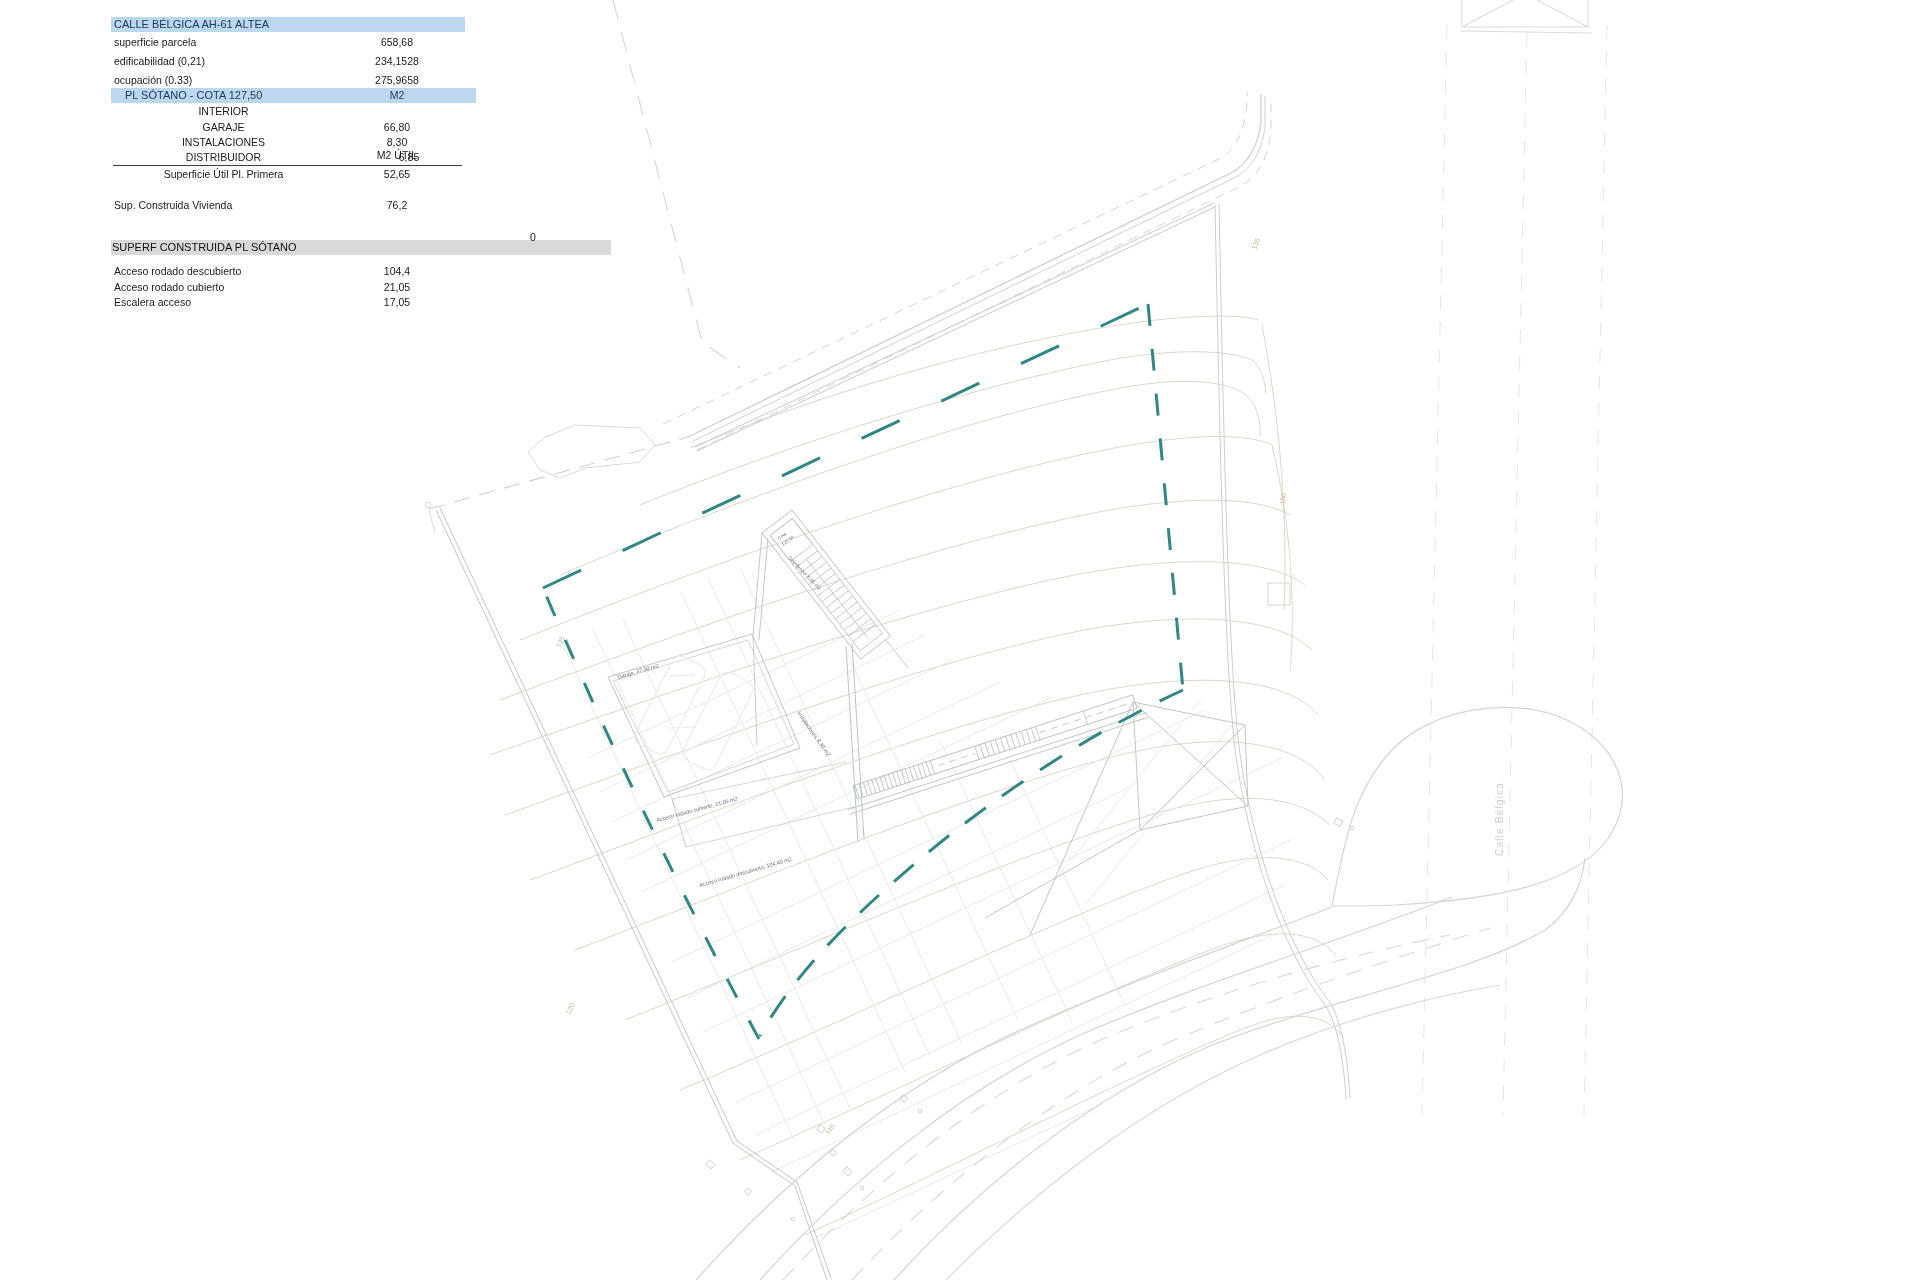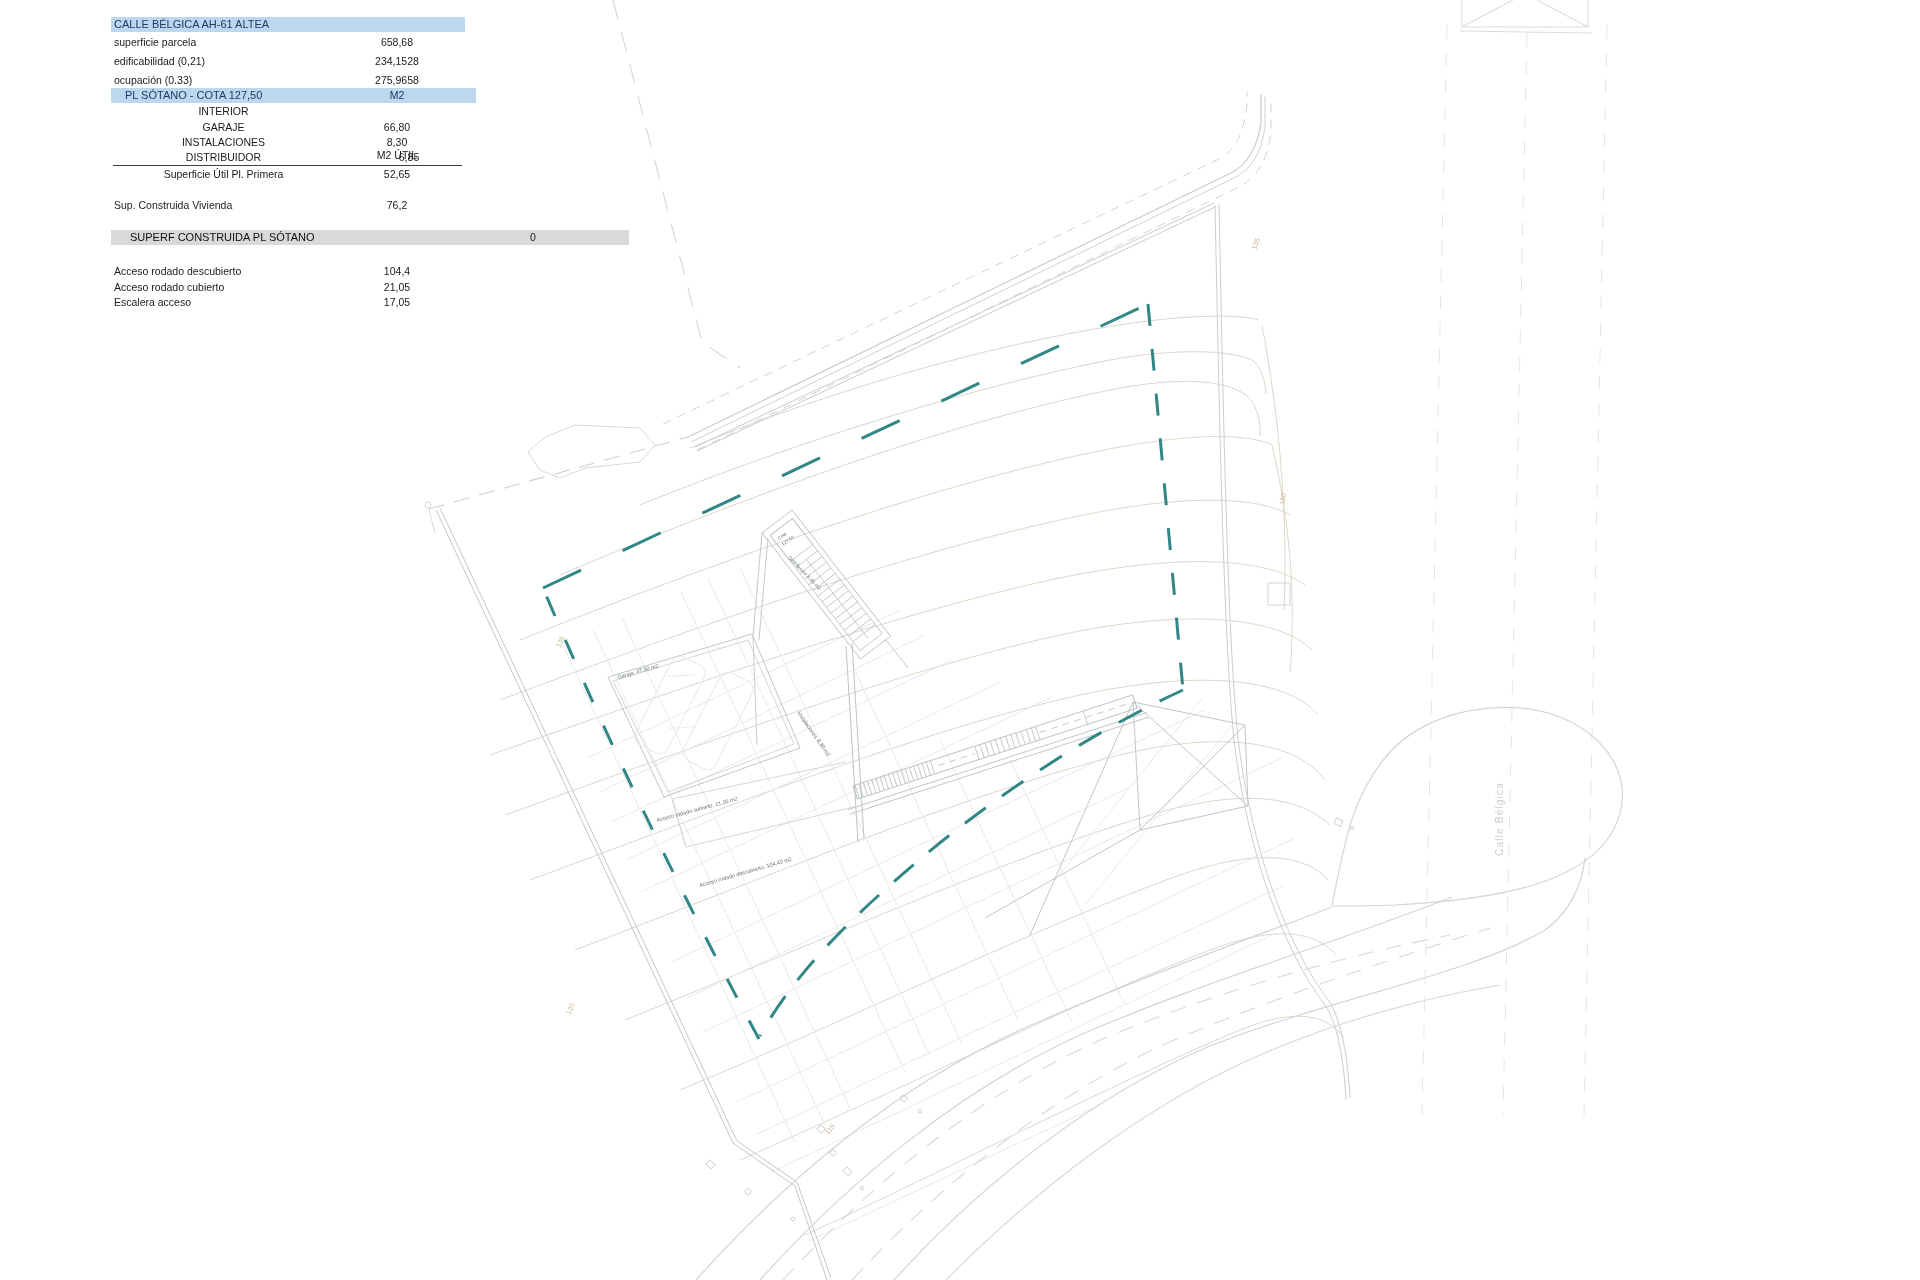--- a/index.html
+++ b/index.html
@@ -229,21 +229,21 @@
 <div class="t tc" style="left:364px;top:150px;width:90px;">6,85</div>
 
 <div style="position:absolute;left:113px;top:165px;width:349px;border-top:1.5px solid #404040;"></div>
 
 <div class="t tc" style="left:111px;top:167px;width:225px;">Superficie Útil Pl. Primera</div>
 <div class="t tc" style="left:352px;top:167px;width:90px;">52,65</div>
 
 <div class="t" style="left:114px;top:198px;">Sup. Construida Vivienda</div>
 <div class="t tc" style="left:352px;top:198px;width:90px;">76,2</div>
 
-<div class="band tb" style="left:111px;top:230px;width:499px;background:#d9d9d9;color:#111;font-size:11px;padding-left:19px;">SUPERF CONSTRUIDA PL SÓTANO</div>
+<div class="band tb" style="left:111px;top:240px;width:499px;background:#d9d9d9;color:#111;font-size:11px;padding-left:1px;">SUPERF CONSTRUIDA PL SÓTANO</div>
 <div class="t tb tc" style="left:500px;top:230px;width:66px;">0</div>
 
 <div class="t" style="left:114px;top:264px;">Acceso rodado descubierto</div>
 <div class="t tc" style="left:352px;top:264px;width:90px;">104,4</div>
 
 <div class="t" style="left:114px;top:280px;">Acceso rodado cubierto</div>
 <div class="t tc" style="left:352px;top:280px;width:90px;">21,05</div>
 
 <div class="t" style="left:114px;top:295px;">Escalera acceso</div>
 <div class="t tc" style="left:352px;top:295px;width:90px;">17,05</div>

